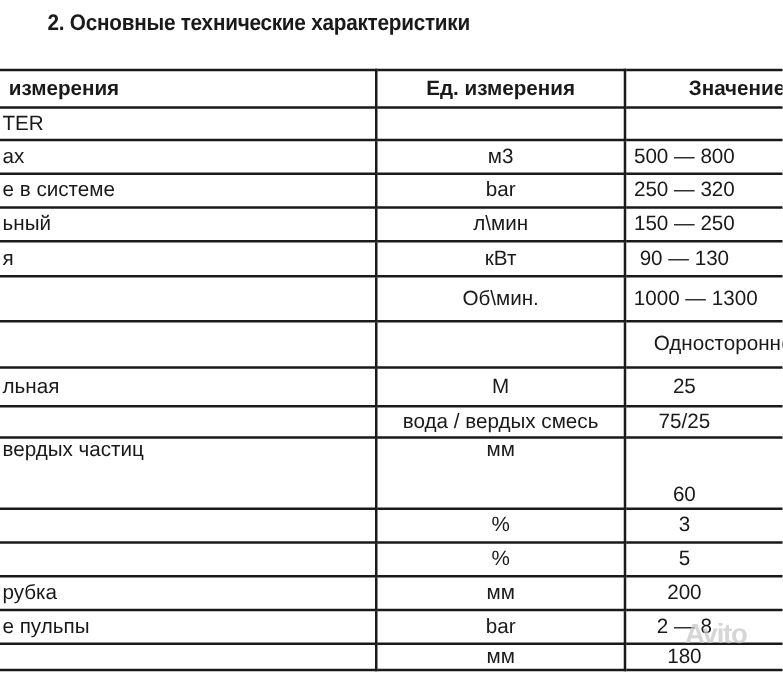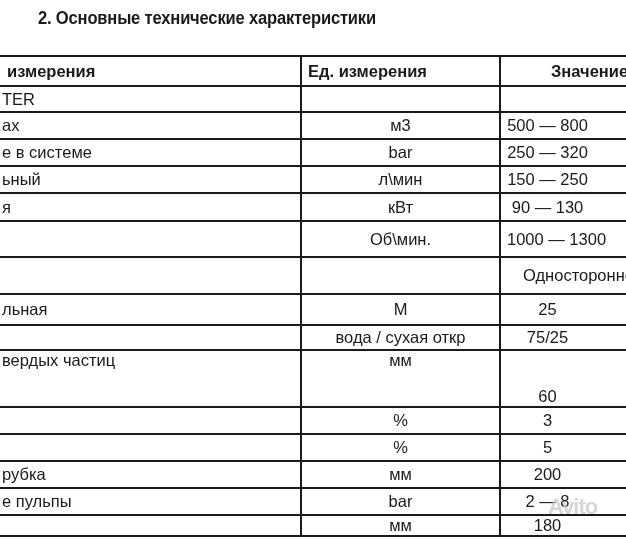--- a/index.html
+++ b/index.html
@@ -1,20 +1,20 @@
 <!DOCTYPE html>
 <html><head>
 <meta charset="utf-8">
 <style>
   html, body { margin:0; padding:0; }
   body { width:626px; height:540px; overflow:hidden; background:#ffffff; position:relative; font-family:"Liberation Sans", sans-serif; color:#1a1a1a; }
   .title { position:absolute; left:38px; top:8px; font-size:18px; font-weight:bold; letter-spacing:-0.2px; transform:scaleX(0.92); transform-origin:left; }
   .tbl { position:absolute; left:-160px; top:55px; width:820px; border-collapse:collapse; table-layout:fixed; }
   .tbl td, .tbl th { border:2px solid #1a1a1a; padding:0 6px; font-size:16.5px; white-space:nowrap; overflow:hidden; vertical-align:middle; }
-  .tbl th { font-weight:bold; height:28px; text-align:left; }
+  .tbl th { font-weight:bold; height:28px; text-align:center; }
   .c1 { width:287px; text-align:left; }
   .c2 { width:185px; text-align:center; }
   .c3 { text-align:right; }
   .wm { position:absolute; left:548px; top:494px; font-size:22px; font-weight:bold; color:rgba(200,200,200,0.75); letter-spacing:-1px; }
 </style>
 </head>
 <body>
 
 <div class="title">2. Основные технические характеристики</div>
 
@@ -62,21 +62,21 @@
         <td class="c2"></td>
         <td class="c3" style="text-align: left; padding-left: 22px;">Одностороннего действия с откр</td>
       </tr>
       <tr style="height: 31px;">
         <td class="c1" style="padding-left: 160px;">льная</td>
         <td class="c2">М</td>
         <td class="c3" style="text-align: center; padding-right: 70px;">25</td>
       </tr>
       <tr style="height: 25px;">
         <td class="c1" style="padding-left: 160px;"></td>
-        <td class="c2">вода / сухая откр</td>
+        <td class="c2">вода / вердых смесь</td>
         <td class="c3" style="text-align: center; padding-right: 70px;">75/25</td>
       </tr>
       <tr style="height: 57px;">
         <td class="c1" style="padding-left: 160px; vertical-align: top;">вердых частиц</td>
         <td class="c2" style="vertical-align: top;">мм</td>
         <td class="c3" style="text-align: center; padding-right: 70px; vertical-align: bottom;">60</td>
       </tr>
       <tr style="height: 27px;">
         <td class="c1" style="padding-left: 160px;"></td>
         <td class="c2">%</td>

